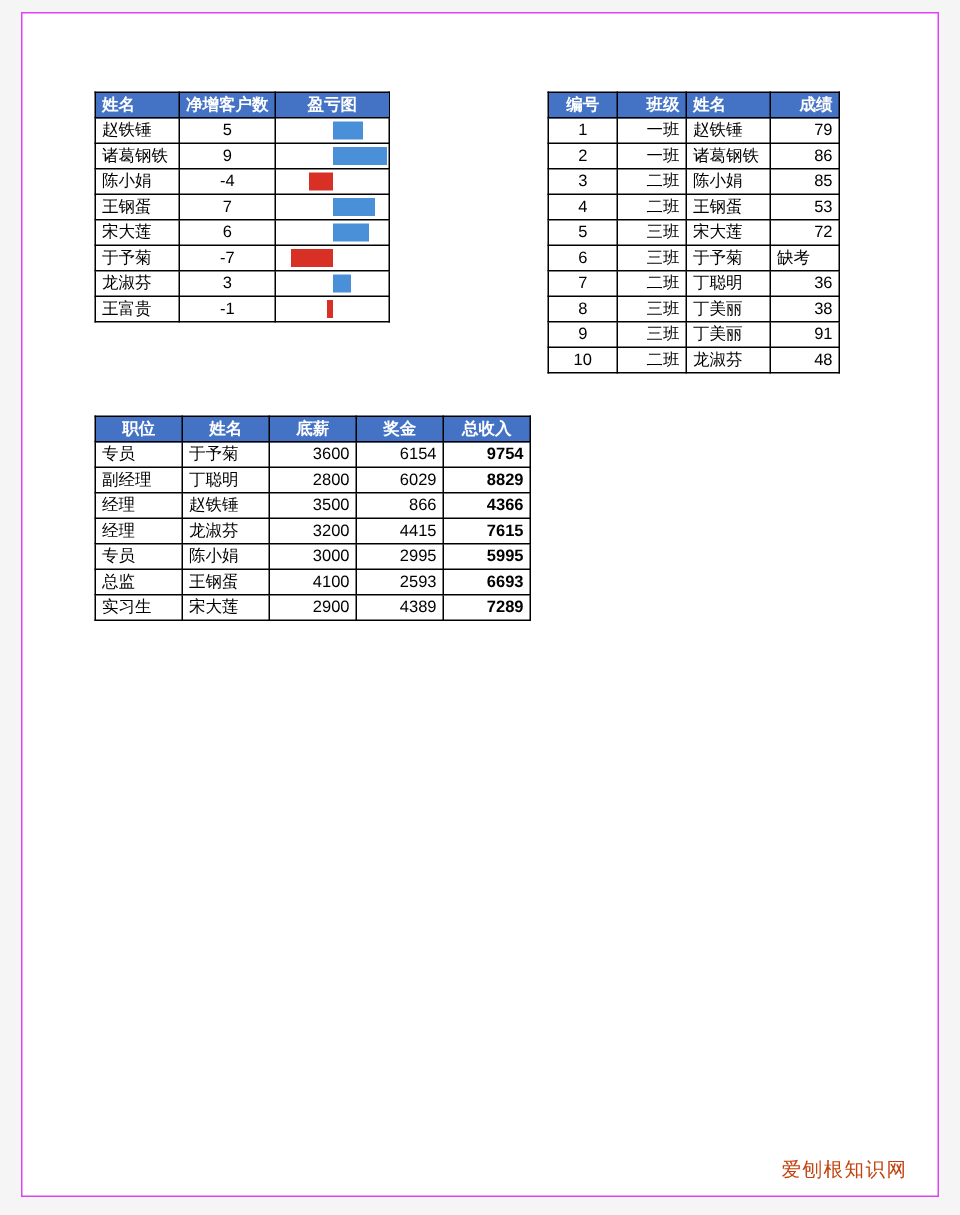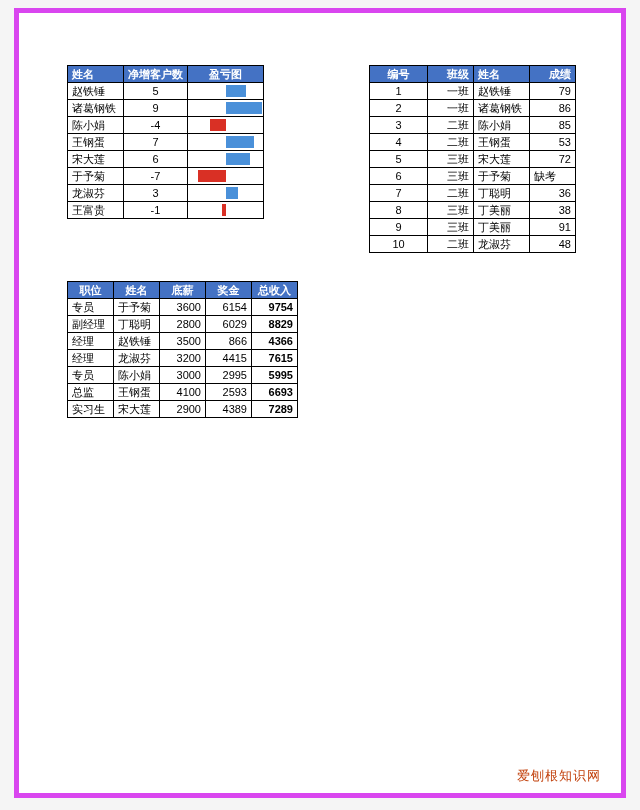--- a/index.html
+++ b/index.html
@@ -6,21 +6,21 @@
     body {
       width: 640px;
       height: 810px;
       background: #f5f5f5;
       font-family: "Microsoft YaHei", Arial, sans-serif;
       font-size: 11px;
       position: relative;
     }
     .page {
       background: #fff;
-      border: 5px solid #d946ef;
+      border: 1px solid #d946ef;
       margin: 8px 14px;
       height: 790px;
       padding: 50px 20px 20px 40px;
       position: relative;
     }
     table {
       border-collapse: collapse;
       background: #fff;
     }
     th, td {
@@ -34,27 +34,27 @@
       background: #4472c4;
       color: #fff;
       font-weight: bold;
       text-align: center;
     }
     .t1 { position: absolute; top: 52px; left: 48px; }
     .t1 th:nth-child(1), .t1 td:nth-child(1) { width: 56px; text-align: left; }
     .t1 th:nth-child(2), .t1 td:nth-child(2) { width: 60px; text-align: center; }
     .t1 th:nth-child(3), .t1 td:nth-child(3) { width: 76px; padding: 0; position: relative; }
     .t2 { position: absolute; top: 52px; left: 350px; }
-    .t2 th:nth-child(1), .t2 td:nth-child(1) { width: 58px; text-align: center; margin-left: 16px; }
+    .t2 th:nth-child(1), .t2 td:nth-child(1) { width: 46px; text-align: center; margin-left: 16px; }
     .t2 th:nth-child(2), .t2 td:nth-child(2) { width: 46px; text-align: right; }
     .t2 th:nth-child(3), .t2 td:nth-child(3) { width: 56px; text-align: left; }
     .t2 th:nth-child(4), .t2 td:nth-child(4) { width: 46px; text-align: right; }
     .t2 td.txt { text-align: left; }
     .t3 { position: absolute; top: 268px; left: 48px; }
-    .t3 th, .t3 td { width: 46px; }
+    .t3 th, .t3 td { width: 58px; }
     .t3 td:nth-child(1), .t3 td:nth-child(2) { text-align: left; }
     .t3 td:nth-child(3), .t3 td:nth-child(4), .t3 td:nth-child(5) { text-align: right; }
     .t3 td:nth-child(5) { font-weight: bold; }
     .bar-cell { position: relative; height: 100%; }
     .bar {
       position: absolute;
       top: 2px;
       height: 12px;
     }
     .bar.pos { background: #4a90d9; left: 50%; }

